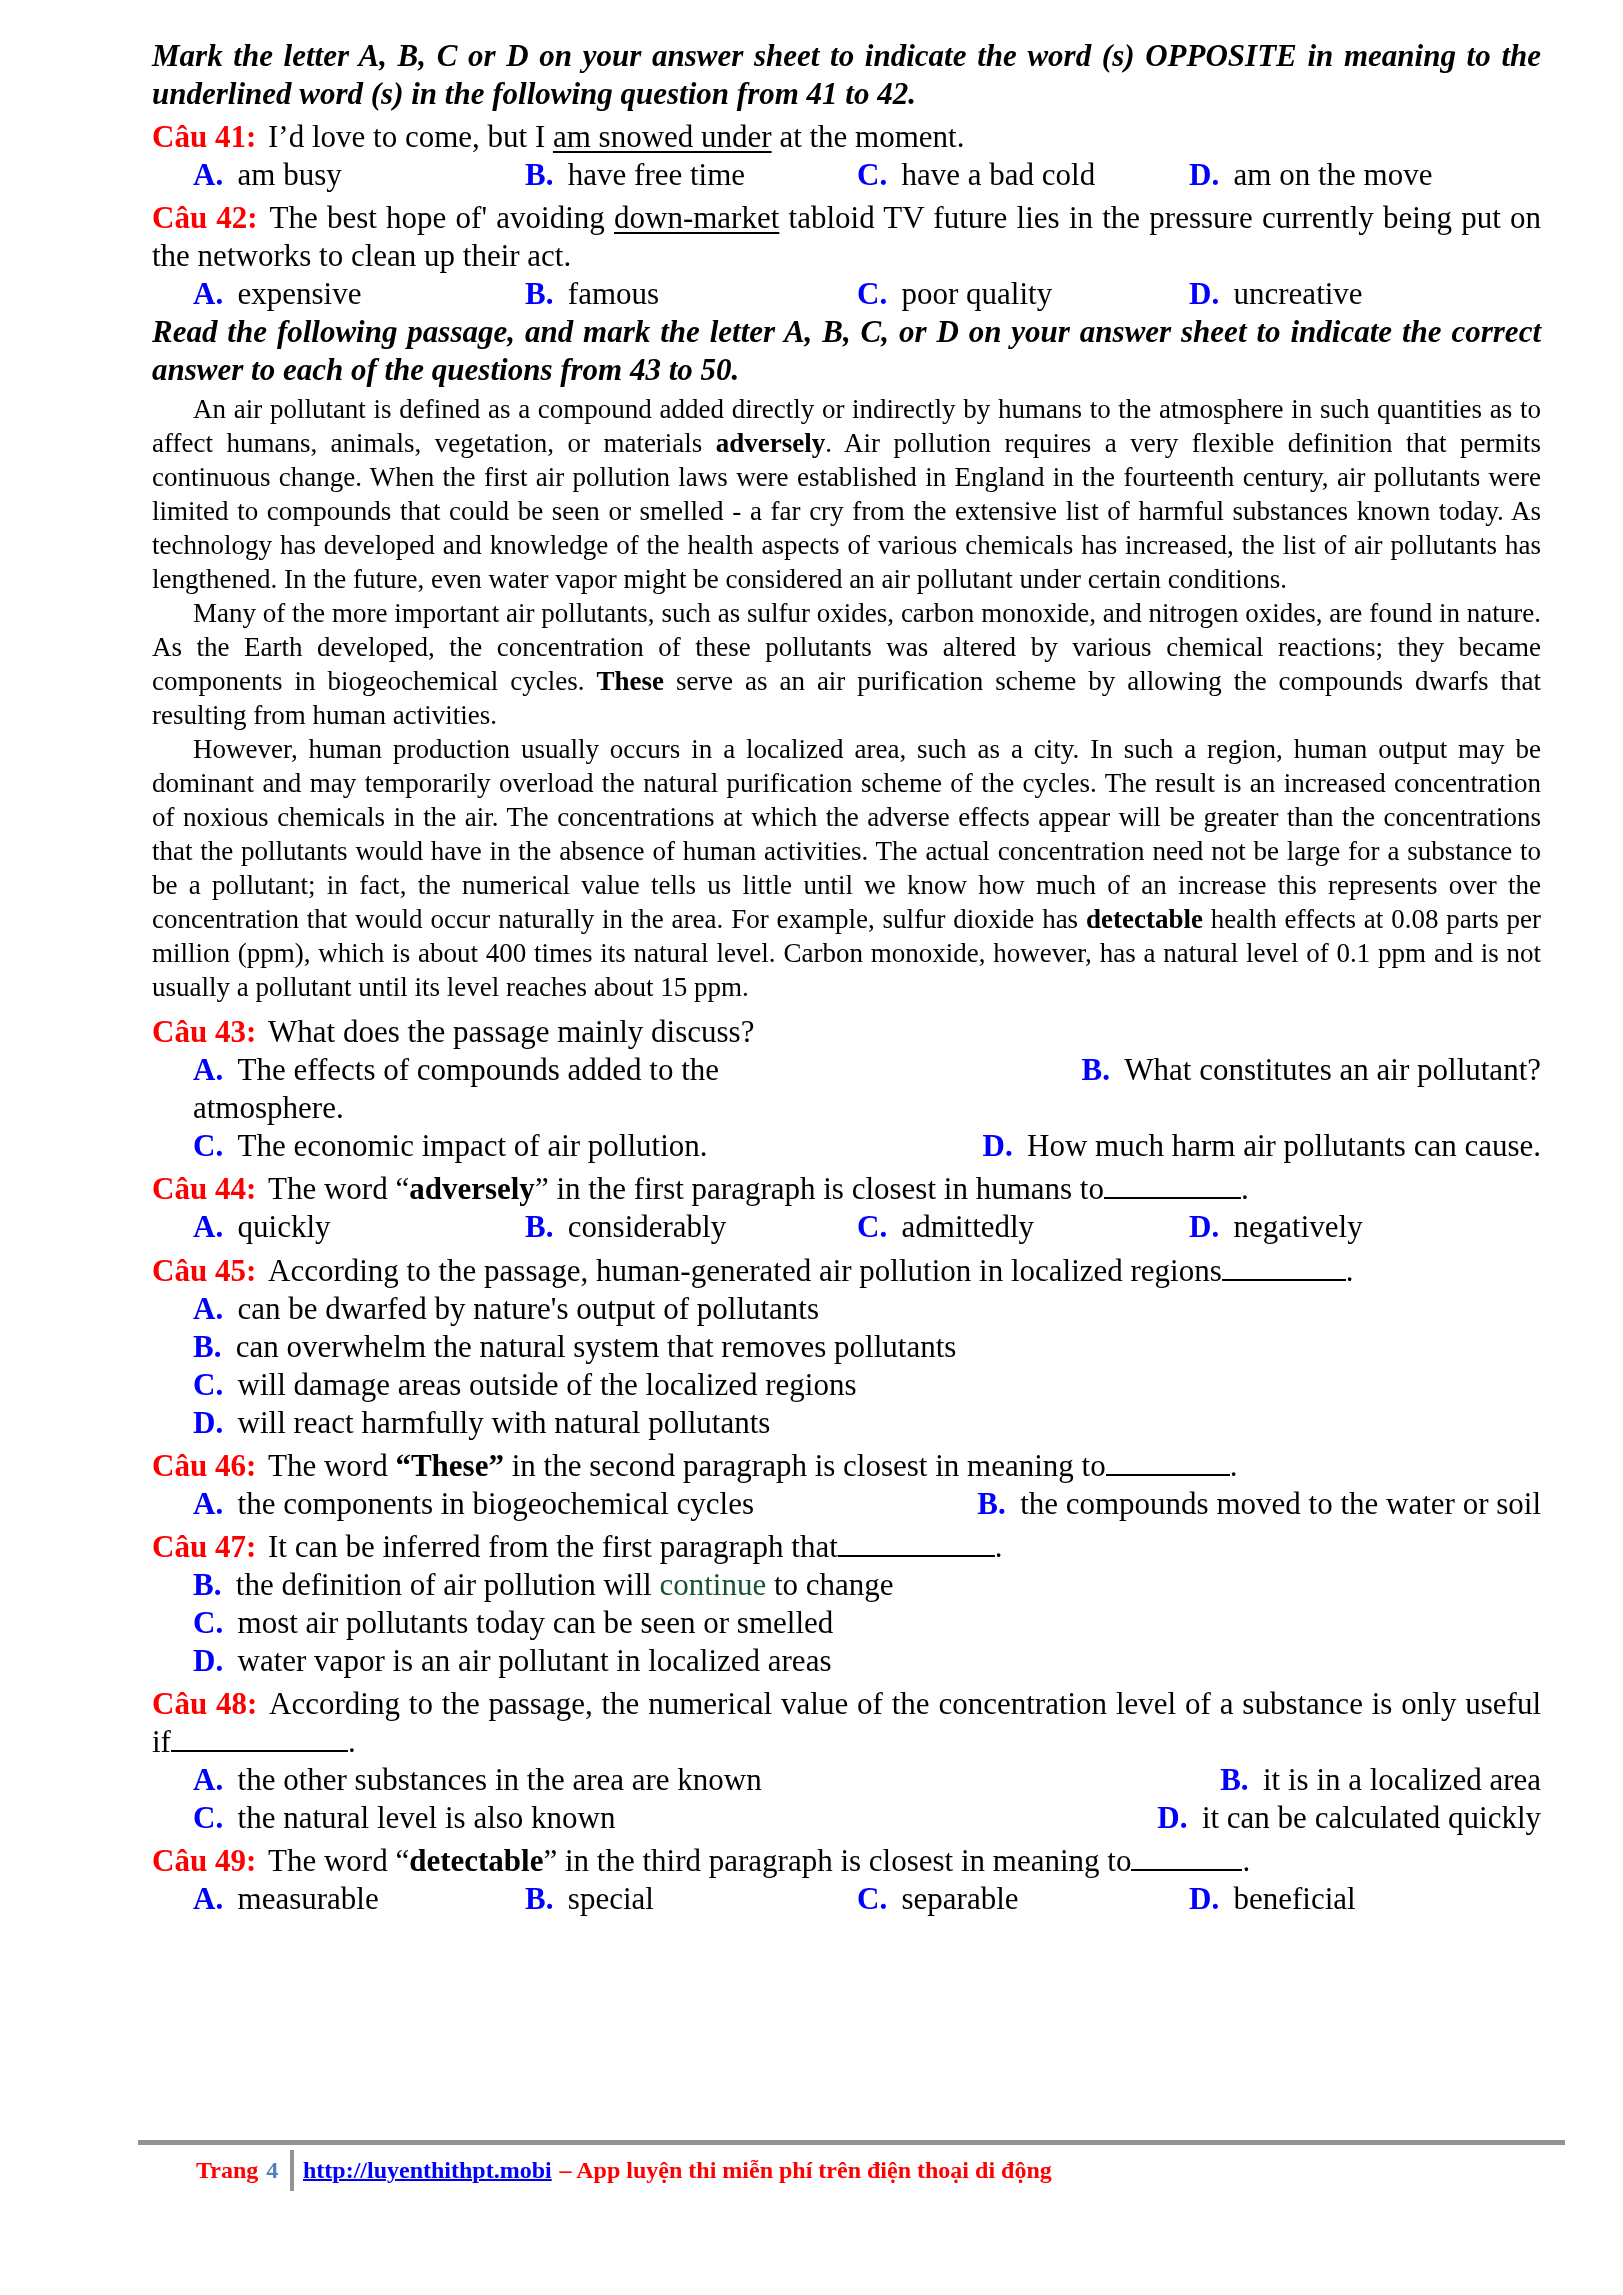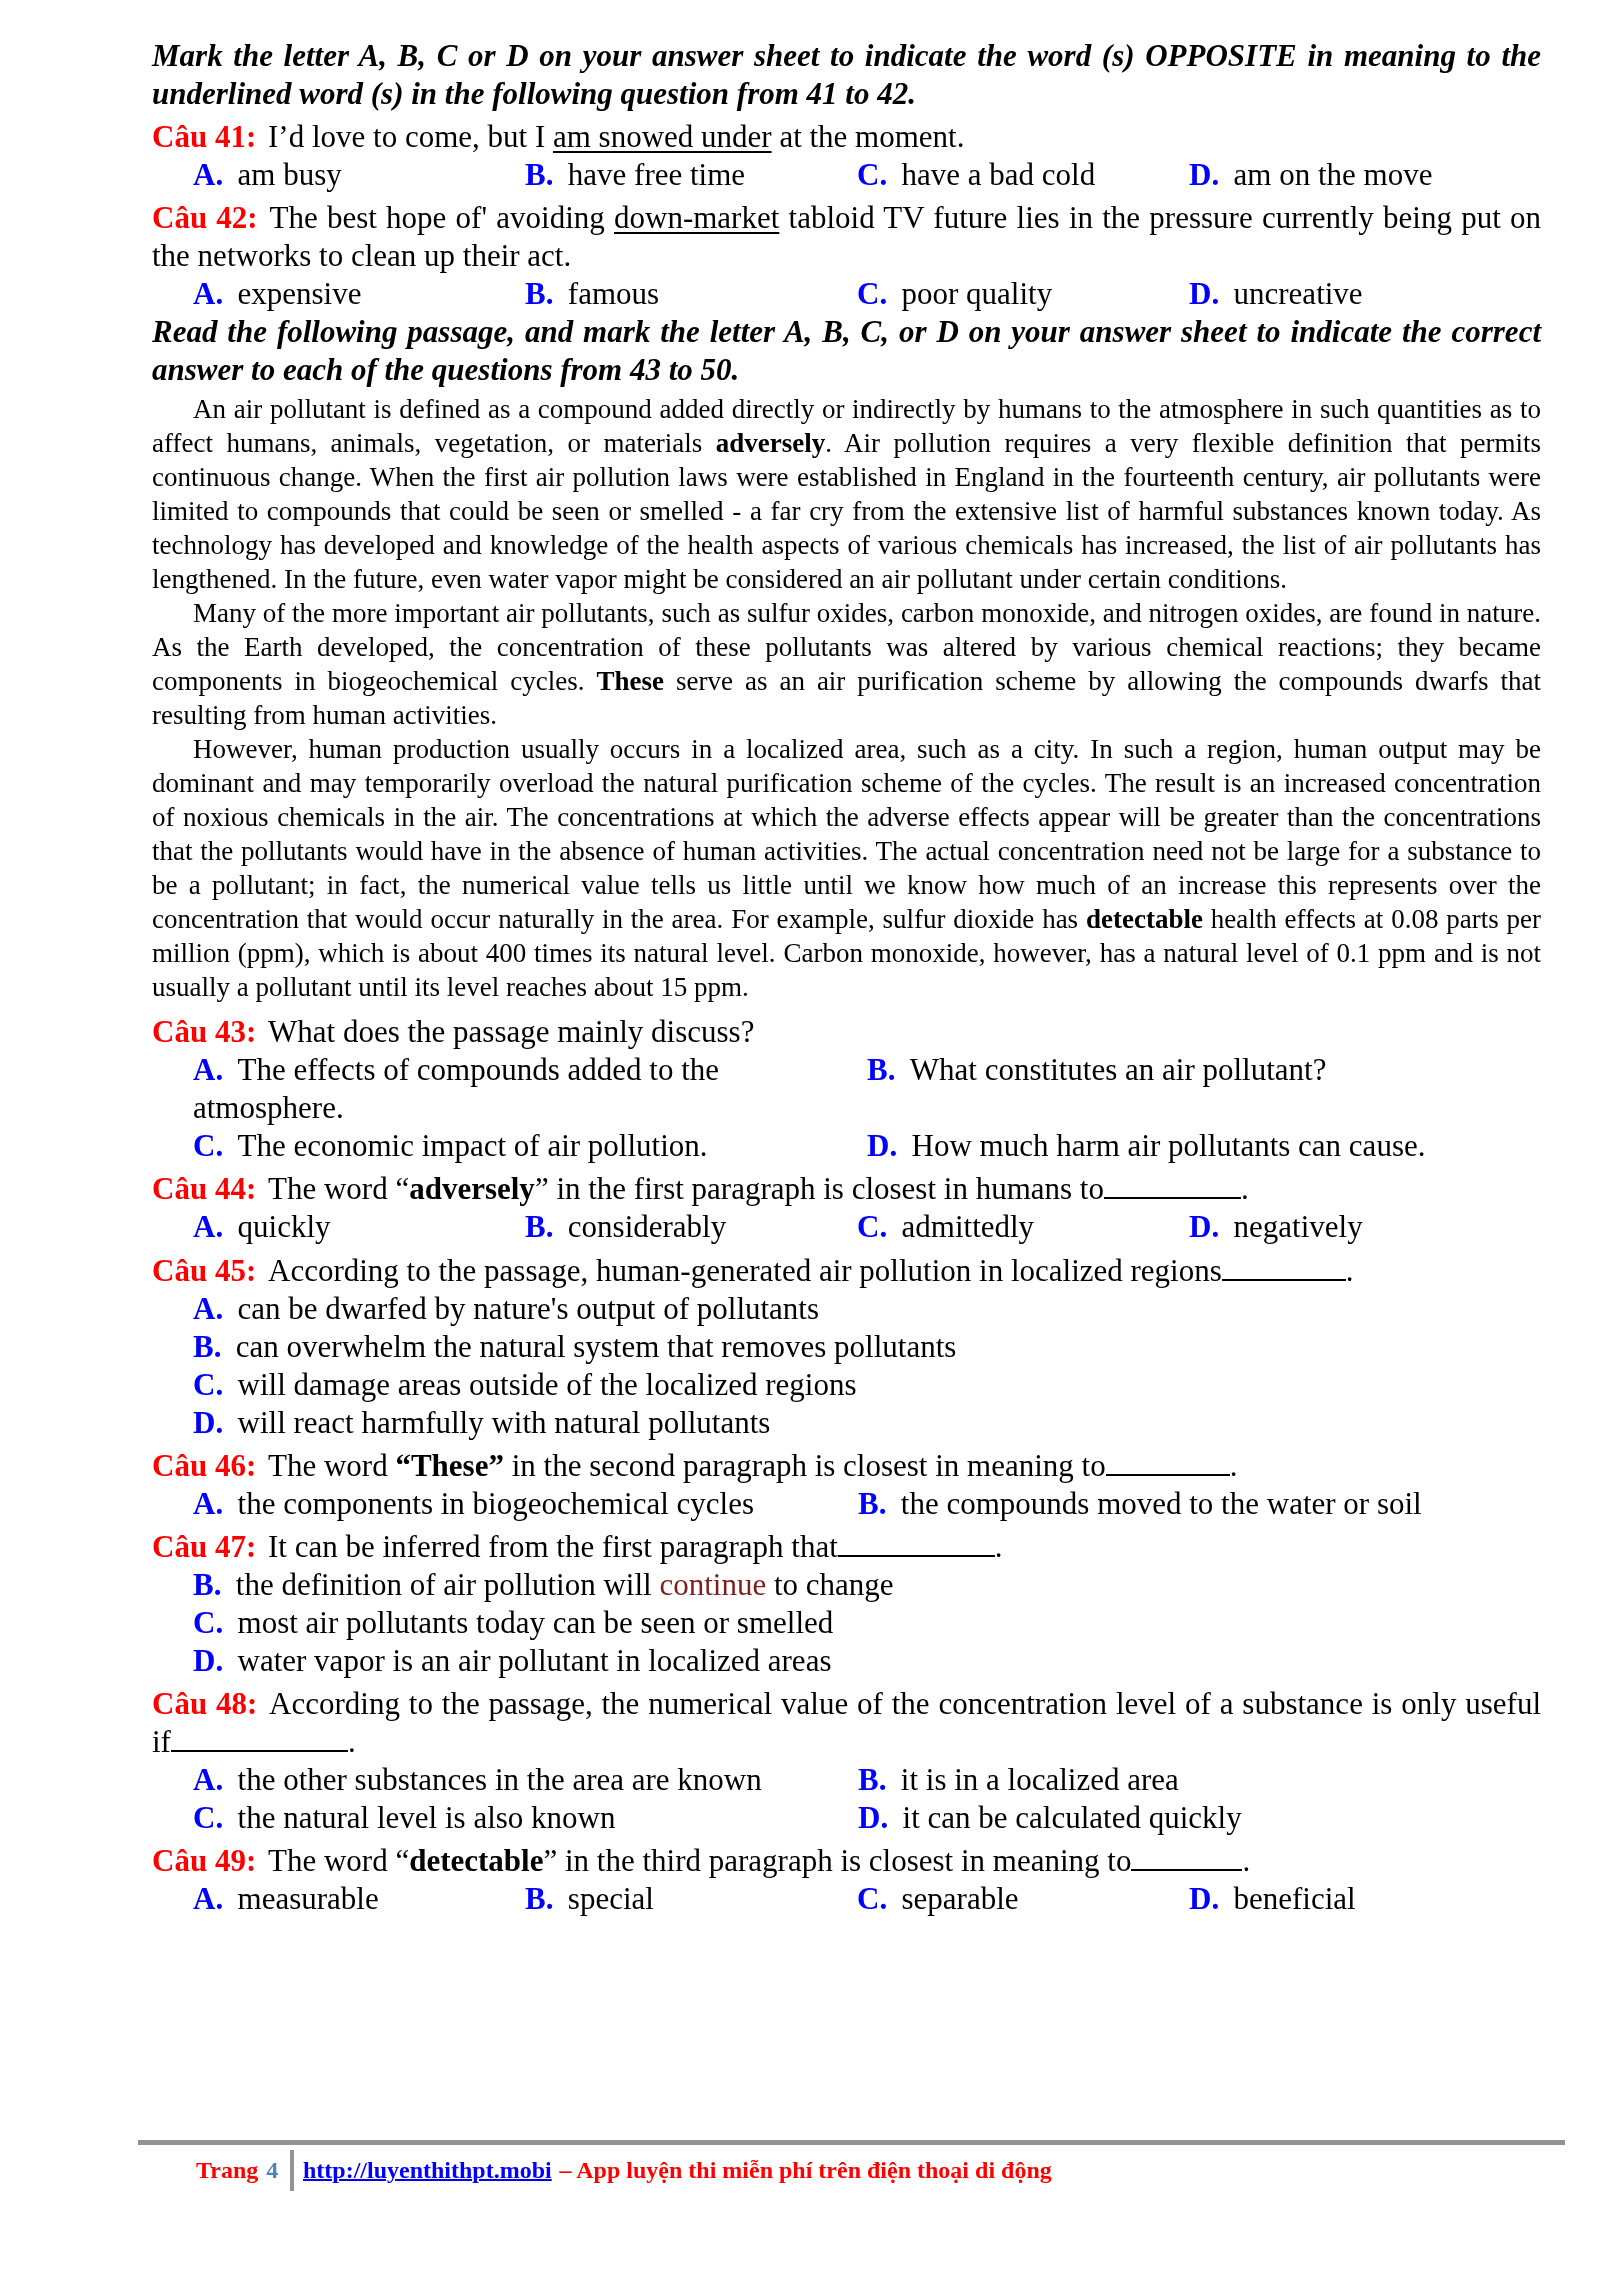--- a/index.html
+++ b/index.html
@@ -11,32 +11,32 @@
   .page { position: absolute; left: 152px; top: 37px; width: 1389px; }
   .instr {
     font-weight: bold; font-style: italic; font-size: 31px; line-height: 38px;
     text-align: justify; text-align-last: left;
   }
   .q { font-size: 31px; line-height: 38px; text-align: justify; margin-top: 5.2px; }
   .qlabel { color: #ff0000; font-weight: bold; margin-right: 11.8px; }
   .opts { font-size: 31px; line-height: 38px; padding-left: 41px; position: relative; }
   .row4 { display: flex; }
   .row4 > .opt { width: 332px; flex: none; }
-  .row2 { display: flex; }
+  .row2 { display: flex; justify-content: space-between; }
   .row2 > .opt { flex: none; }
   .row2 > .opt:first-child { width: 665px; }
   .row1 .opt { display: block; }
   .letter { color: #0000ff; font-weight: bold; margin-right: 14.4px; }
   .ul { text-decoration: underline; text-decoration-thickness: 2px; text-underline-offset: 3.9px; }
   .passage p {
     font-size: 27px; line-height: 34px; margin: 0; text-align: justify; text-indent: 41px;
   }
   .passage { margin-top: 2.6px; margin-bottom: 9.2px; }
   .blank { display: inline-block; border-bottom: 2px solid #000; height: 0.7px; vertical-align: baseline; }
-  .blue-word { color: #7f1d1d; }
+  .blue-word { color: #14532d; }
   .footer-rule { position: absolute; left: 138px; top: 2140px; width: 1427px; height: 5.2px; background: #939393; }
   .footer { position: absolute; left: 196px; top: 2150px; font-size: 24px; font-weight: bold; line-height: 39px; display: flex; align-items: center; }
   .footer .trang { color: #ff0000; }
   .footer .pnum { color: #4f81bd; margin-left: 7.9px; }
   .footer .sep { width: 3.9px; height: 41px; background: #939393; margin: 0 9.2px 0 11.8px; }
   .footer .link { color: #0000ff; text-decoration: underline; text-decoration-thickness: 2px; }
   .footer .tag { color: #ff0000; margin-left: 7.9px; }
 </style>
 </head>
 <body>

